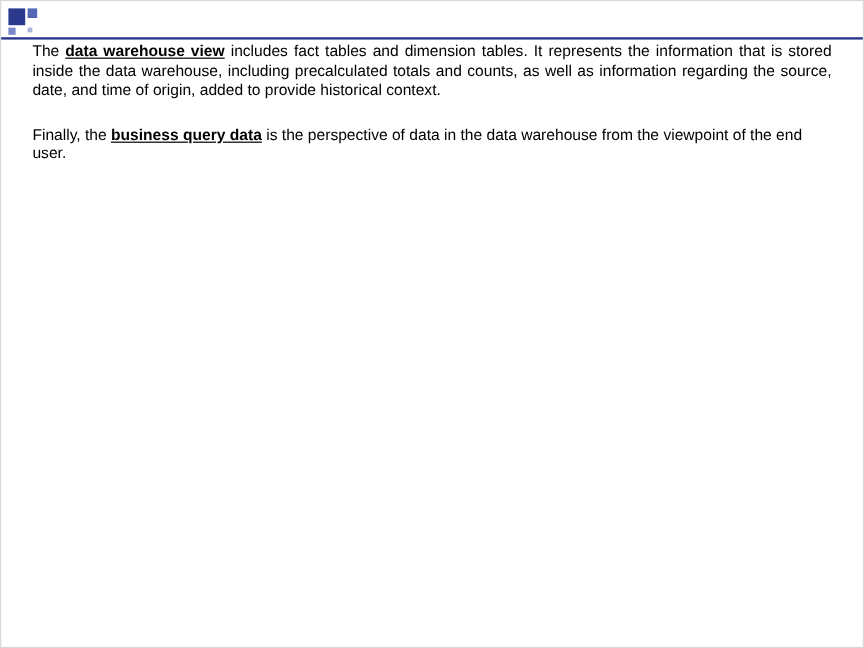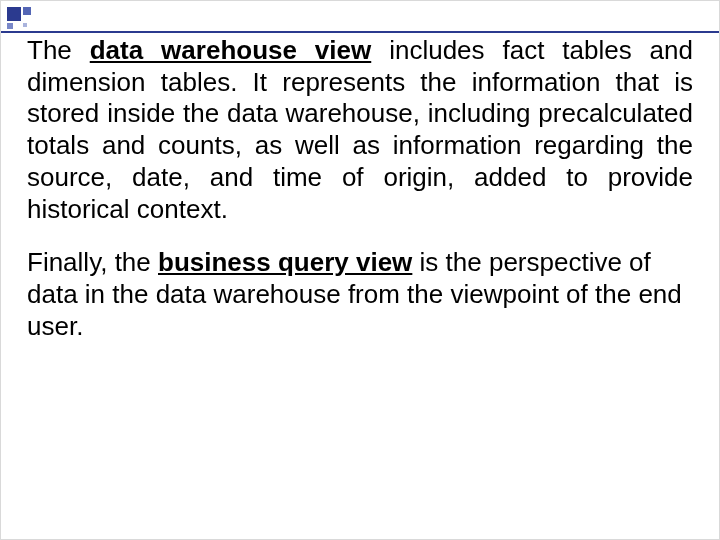--- a/index.html
+++ b/index.html
@@ -34,21 +34,21 @@
     right: 0;
     height: 2px;
     background: #2b3a8f;
   }
   .content {
     position: absolute;
     top: 34px;
     left: 26px;
     right: 26px;
     color: #000;
-    font-size: 26px;
+    font-size: 13px;
     line-height: 1.22;
   }
   .para1 {
     text-align: justify;
     margin-bottom: 22px;
   }
   .para2 {
     text-align: left;
   }
   .bu {
@@ -69,17 +69,17 @@
   </div>
   <div class="top-rule"></div>
 
   <div class="content">
 
     <p class="para1">
       <span>The </span><span class="bu">data warehouse view</span><span> includes fact tables and dimension tables. It represents the information that is stored inside the data warehouse, including precalculated totals and counts, as well as information regarding the source, date, and time of origin, added to provide historical context.</span>
     </p>
 
     <p class="para2">
-      <span>Finally, the </span><span class="bu">business query view</span><span> is the perspective of data in the data warehouse from the viewpoint of the end user.</span>
+      <span>Finally, the </span><span class="bu">business query data</span><span> is the perspective of data in the data warehouse from the viewpoint of the end user.</span>
     </p>
 
   </div>
 </div>
 
 </body></html>

